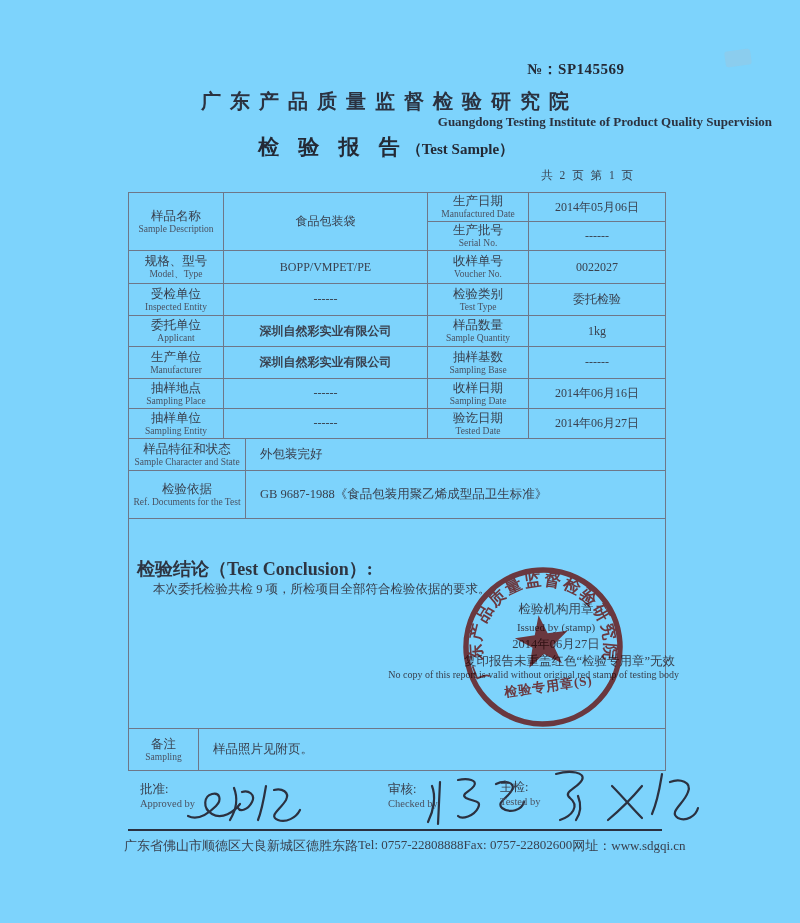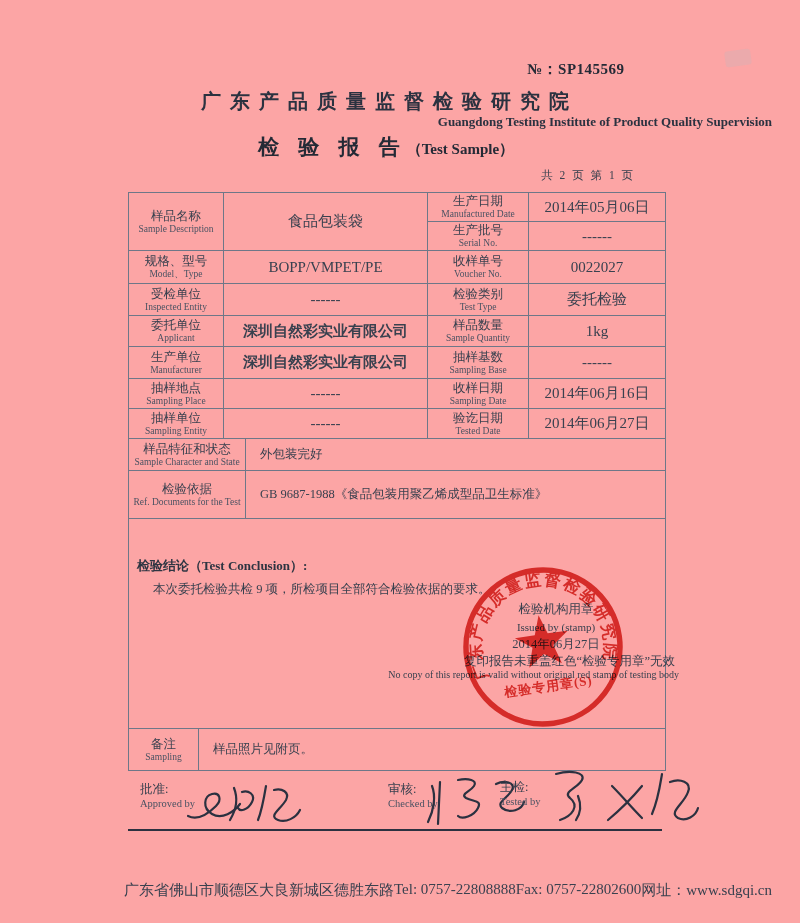--- a/index.html
+++ b/index.html
@@ -1,57 +1,57 @@
 <!DOCTYPE html>
 <html><head>
 <meta charset="utf-8">
 <style>
   html,body{margin:0;padding:0;background:#e8e8e8;}
   .page{
-    position:relative;width:800px;height:923px;background:#fca5a5;
+    position:relative;width:800px;height:923px;background:#7dd3fc;
     font-family:"Liberation Serif","DejaVu Serif",serif;color:#3a4150;
     overflow:hidden;margin:0 auto;
   }
   
   .report-no{position:absolute;left:527px;top:60px;font-weight:bold;font-size:15px;color:#242a36;letter-spacing:.5px;}
   .hdr-center{position:absolute;left:0;top:4px;width:772px;text-align:center;}
   .org-cn{position:absolute;top:84px;width:100%;font-size:20px;font-weight:bold;color:#2b3240;letter-spacing:2px;}
   .org-en{position:absolute;top:110px;width:100%;font-size:13px;font-weight:bold;color:#2b3240;text-align:right;}
   .doc-title{position:absolute;top:129px;width:100%;font-size:21px;font-weight:bold;color:#242a36;}
   .doc-title .cn{letter-spacing:7px;}
   .doc-title .en{font-size:15px;letter-spacing:0;}
   .page-info{position:absolute;right:165px;top:168px;font-size:11.5px;color:#39414f;letter-spacing:2px;}
   .smudge{position:absolute;left:725px;top:50px;width:26px;height:16px;background:#b8bcc2;opacity:.25;border-radius:3px;transform:rotate(-8deg);}
   
   table.main{position:absolute;left:128px;top:192px;width:537px;border-collapse:collapse;table-layout:fixed;}
   table.main td{border:1px solid #6e7788;padding:1px 2px;vertical-align:middle;overflow:visible;}
   .lab{text-align:center;}
   .lab .cn{display:block;font-size:12.5px;line-height:1.2;color:#39414f;}
   .lab .en{display:block;font-size:9.5px;line-height:1.15;color:#4a5262;}
-  .val{text-align:center;font-size:15px;color:#39414f;}
+  .val{text-align:center;font-size:12px;color:#39414f;}
   .val-left{text-align:left;padding-left:14px !important;font-size:12.5px;color:#39414f;}
   
   td.concl{position:relative;vertical-align:top;padding:0 !important;}
-  .concl-head{position:absolute;left:8px;top:38px;font-size:13px;font-weight:bold;color:#2e3542;}
+  .concl-head{position:absolute;left:8px;top:38px;font-size:18px;font-weight:bold;color:#2e3542;}
   .concl-body{position:absolute;left:24px;top:62px;font-size:12.5px;color:#39414f;}
   .stamp-note{position:absolute;left:327px;top:82px;width:200px;text-align:center;}
   .stamp-note .l1{font-size:12.5px;color:#39414f;}
   .stamp-note .l2{font-size:11px;color:#39414f;margin-top:3px;}
   .stamp-note .l3{font-size:12.5px;color:#39414f;margin-top:3px;}
   .copy-cn{position:absolute;right:-10px;top:134px;font-size:12.5px;color:#39414f;white-space:nowrap;}
   .copy-en{position:absolute;right:-14px;top:150px;font-size:10px;color:#39414f;white-space:nowrap;}
   .stamp{position:absolute;left:324px;top:38px;width:180px;height:180px;mix-blend-mode:multiply;opacity:.92;transform:rotate(-8deg);}
   
   .sig-label{position:absolute;text-align:left;}
   .sig-label .cn{display:block;font-size:12.5px;color:#39414f;}
   .sig-label .en{display:block;font-size:10.5px;color:#4a5262;}
   .sig-svg{position:absolute;}
   
   .foot-rule{position:absolute;left:128px;top:829px;width:534px;height:2px;background:#2b3140;}
-  .footer-line{position:absolute;left:124px;top:837px;width:549px;display:flex;justify-content:space-between;font-size:15px;color:#39414f;white-space:nowrap;margin-top:44px;}
+  .footer-line{position:absolute;left:124px;top:837px;width:549px;display:flex;justify-content:space-between;font-size:13px;color:#39414f;white-space:nowrap;}
 </style>
 </head>
 <body>
 
 <div class="page">
 
   <div class="smudge"></div>
   <div class="report-no">№：SP145569</div>
   <div class="hdr-center" style="height:170px;">
     <div class="org-cn">广 东 产 品 质 量 监 督 检 验 研 究 院</div>

